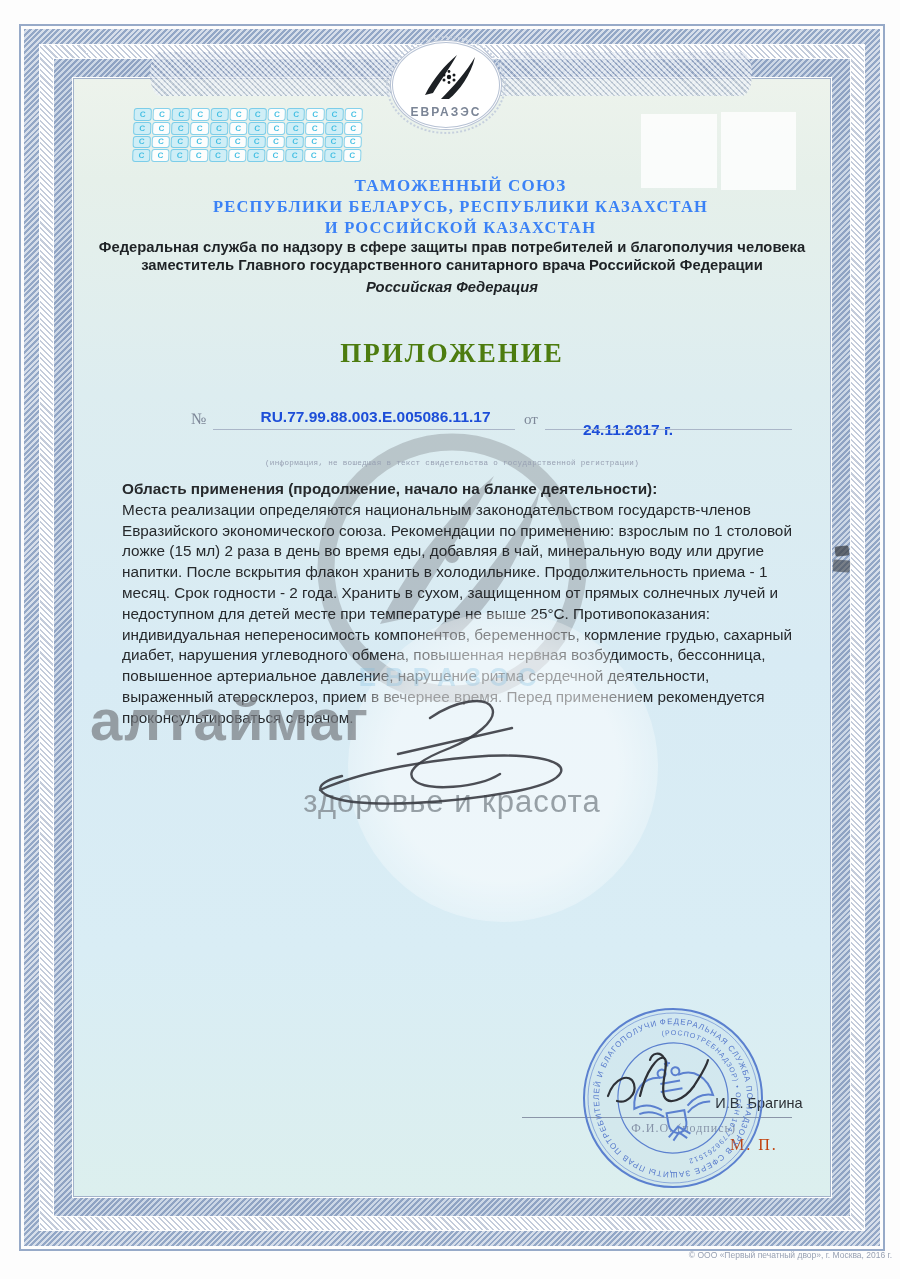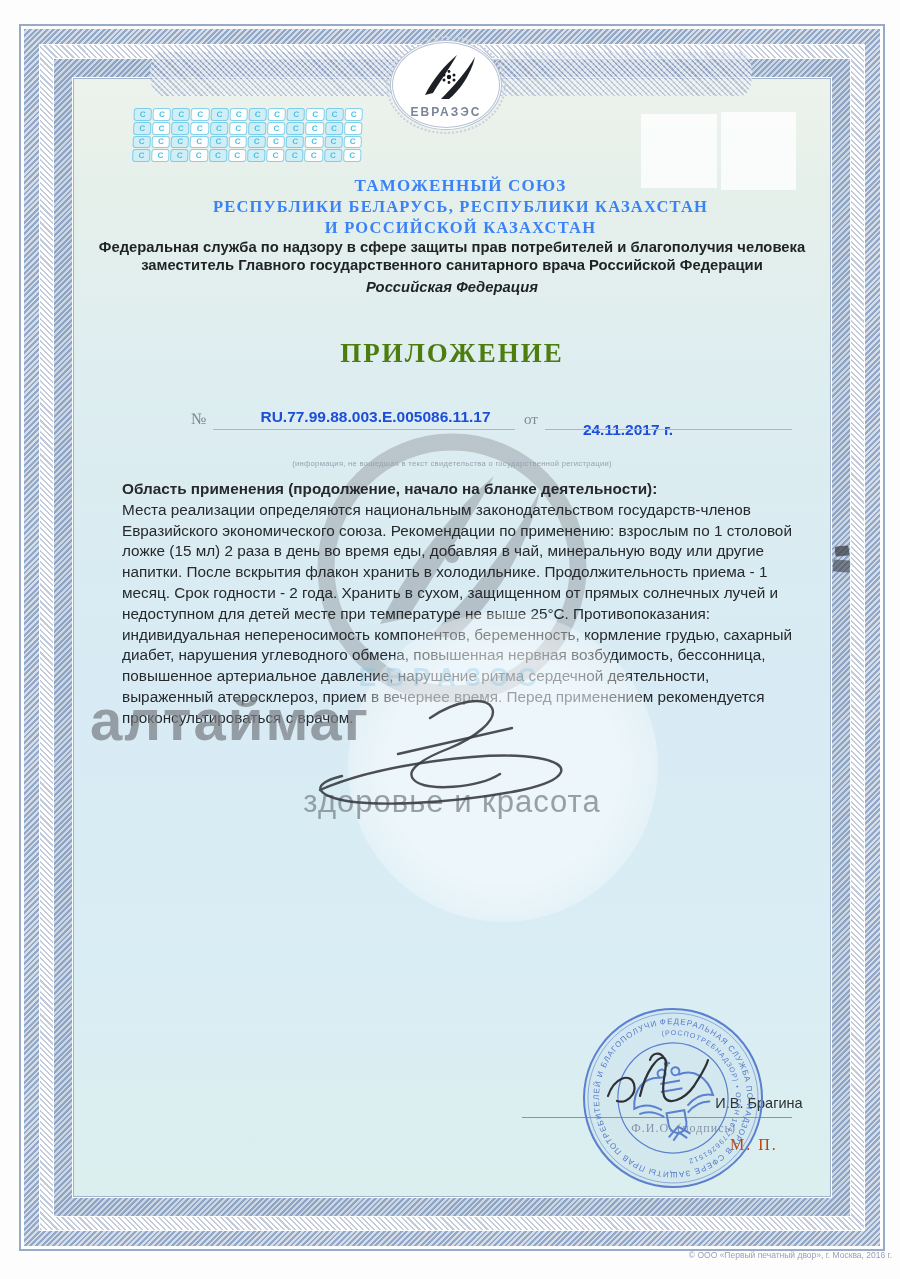--- a/index.html
+++ b/index.html
@@ -185,21 +185,21 @@
   <div class="abs reg-label" style="top:411px;left:524px;font-size:15px;">от</div>
   <div class="abs reg-value" style="top:421px;left:548px;width:160px;">24.11.2017 г.</div>
   <div class="abs reg-line" style="top:429px;left:545px;width:247px;"></div>
 
   <svg class="abs emblem-grey" style="top:428px;left:312px;" width="280" height="280" viewBox="0 0 280 280">
     <circle cx="140" cy="140" r="126" fill="none" stroke="rgba(128,134,140,.38)" stroke-width="17"></circle>
     <path d="M68,196 C96,138 140,84 182,48 C154,100 116,156 96,190 Z" fill="rgba(128,134,140,.42)"></path>
     <path d="M118,208 C160,166 204,110 228,62 C216,124 176,182 142,210 Z" fill="rgba(128,134,140,.42)"></path>
     <circle cx="140" cy="128" r="7" fill="rgba(110,116,122,.45)"></circle>
   </svg>
-  <div class="abs note-small" style="top:459px;">(информация, не вошедшая в текст свидетельства о государственной регистрации)</div>
+  <div class="abs note-small" style="top:459px;font-family:Liberation Mono, monospace;">(информация, не вошедшая в текст свидетельства о государственной регистрации)</div>
 
   <div class="abs body-block" style="top:479px;">
     <div style="font-weight:700;">Область применения (продолжение, начало на бланке деятельности):</div>
     <div>Места реализации определяются национальным законодательством государств-членов Евразийского экономического союза. Рекомендации по применению: взрослым по 1 столовой ложке (15 мл) 2 раза в день во время еды, добавляя в чай, минеральную воду или другие напитки. После вскрытия флакон хранить в холодильнике. Продолжительность приема - 1 месяц. Срок годности - 2 года. Хранить в сухом, защищенном от прямых солнечных лучей и недоступном для детей месте при температуре не выше 25°С. Противопоказания: индивидуальная непереносимость компонентов, беременность, кормление грудью, сахарный диабет, нарушения углеводного обмена, повышенная нервная возбудимость, бессонница, повышенное артериальное давление, нарушение ритма сердечной деятельности, выраженный атеросклероз, прием в вечернее время. Перед применением рекомендуется проконсультироваться с врачом.</div>
   </div>
 
   <div class="abs disk-big"></div>
   <div class="abs wm-eurasec">ЕВРАЗЭС</div>
   <div class="abs wm-brand">алтаймаг</div>
   <div class="abs wm-tagline">здоровье и красота</div>

